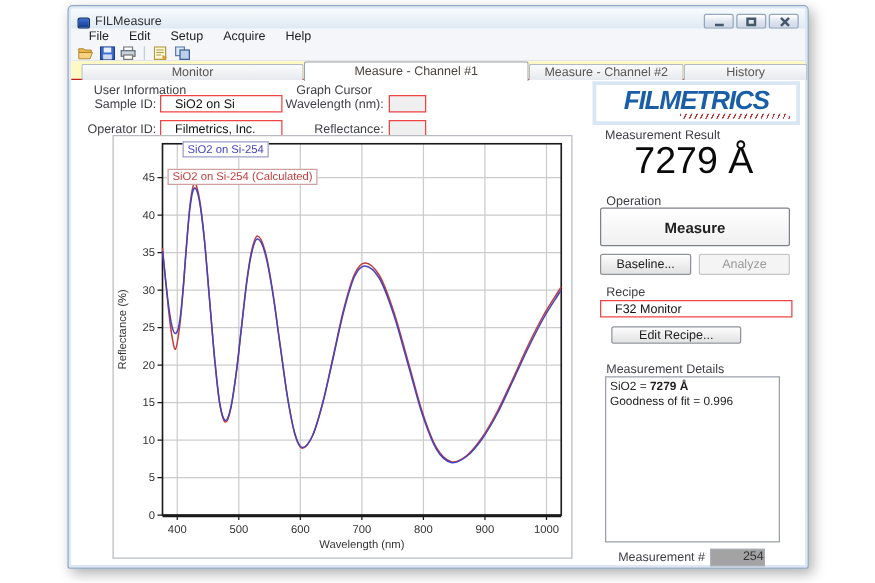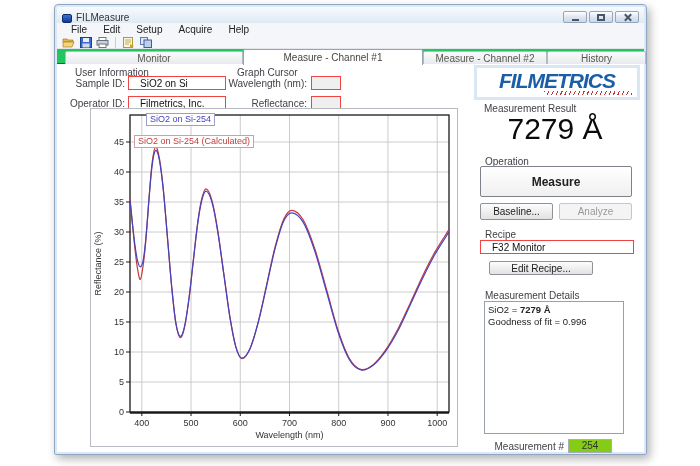--- a/index.html
+++ b/index.html
@@ -31,21 +31,21 @@
     background: #f4f6f9; display: flex; align-items: center; padding-left: 6px; }
   .menu-item { font-size: 10px; color: #222; padding: 0 8px; }
 
   
   .toolbar { position: absolute; left: 2px; top: 31px; right: 2px; height: 13px;
     background: #f4f6f9; border-bottom: 1px solid #e2e6eb; display: flex; align-items: center; padding-left: 5px; gap: 4px; }
   .tb-icon { width: 13px; height: 12px; display: flex; align-items: center; justify-content: center; }
   .tb-sep { width: 1px; height: 11px; background: #c6ccd4; margin: 0 2px; }
 
   
-  .tabstrip { position: absolute; left: 2px; top: 44px; right: 2px; height: 15px; background: #22c55e; border-bottom: 1px solid #b91c1c; }
+  .tabstrip { position: absolute; left: 2px; top: 44px; right: 2px; height: 15px; background: #fef9c3; border-bottom: 1px solid #b91c1c; }
   .tab { position: absolute; top: 2px; height: 13px; background: linear-gradient(#fafbfc, #e6e9ee);
     border: 1px solid #b4bac4; border-bottom: none; border-radius: 2px 2px 0 0;
     display: flex; align-items: center; justify-content: center; font-size: 10px; color: #5b5550; }
   .tab.active { top: 0; height: 16px; background: #ffffff; z-index: 2; border-color: #9aa2ae; color: #4a443f; }
 
   
   .content { position: absolute; left: 2px; top: 59px; right: 2px; bottom: 2px; background: #ffffff; }
   .grouplabel { position: absolute; font-size: 10px; color: #3f3f46; }
   .fieldlabel { position: absolute; font-size: 10px; color: #3f3f46; text-align: right; }
   .tfield { position: absolute; font-family: "Liberation Sans", sans-serif; font-size: 10px; color: #111;
@@ -70,21 +70,21 @@
     font-size: 30px; color: #0a0a0a; }
   .btn { position: absolute; font-family: "Liberation Sans", sans-serif; font-size: 10px; color: #222;
     background: linear-gradient(#fdfdfd, #ececec 60%, #e2e2e2); border: 1px solid #8e9299; border-radius: 2px;
     display: flex; align-items: center; justify-content: center; }
   .btn.primary { font-size: 12px; font-weight: bold; background: linear-gradient(#ffffff, #f0f0f0); border-color: #7d828a; }
   .btn.disabled { color: #9a9a9a; background: #f4f4f4; border-color: #c6c6c6; }
   .details-box { position: absolute; left: 427px; top: 237px; width: 140px; height: 133px;
     background: #fff; border: 1px solid #9aa0a8; padding: 2px 3px; font-size: 9.5px; color: #222; line-height: 12px; }
   .mnum-label { position: absolute; font-size: 10px; color: #3f3f46; }
   .mnum-field { position: absolute; left: 511px; top: 375px; width: 44px; height: 14px;
-    background: #84cc16; border: 1px solid #a8aeb6; font-size: 10px; color: #333; text-align: center; line-height: 12px; }
+    background: #a3a3a3; border: 1px solid #a8aeb6; font-size: 10px; color: #333; text-align: right; line-height: 12px; }
 </style>
 </head>
 <body>
 
 <div class="page">
   <div class="window">
 
     <div class="titlebar">
       <span class="app-icon"></span>
       <span class="title">FILMeasure</span>

